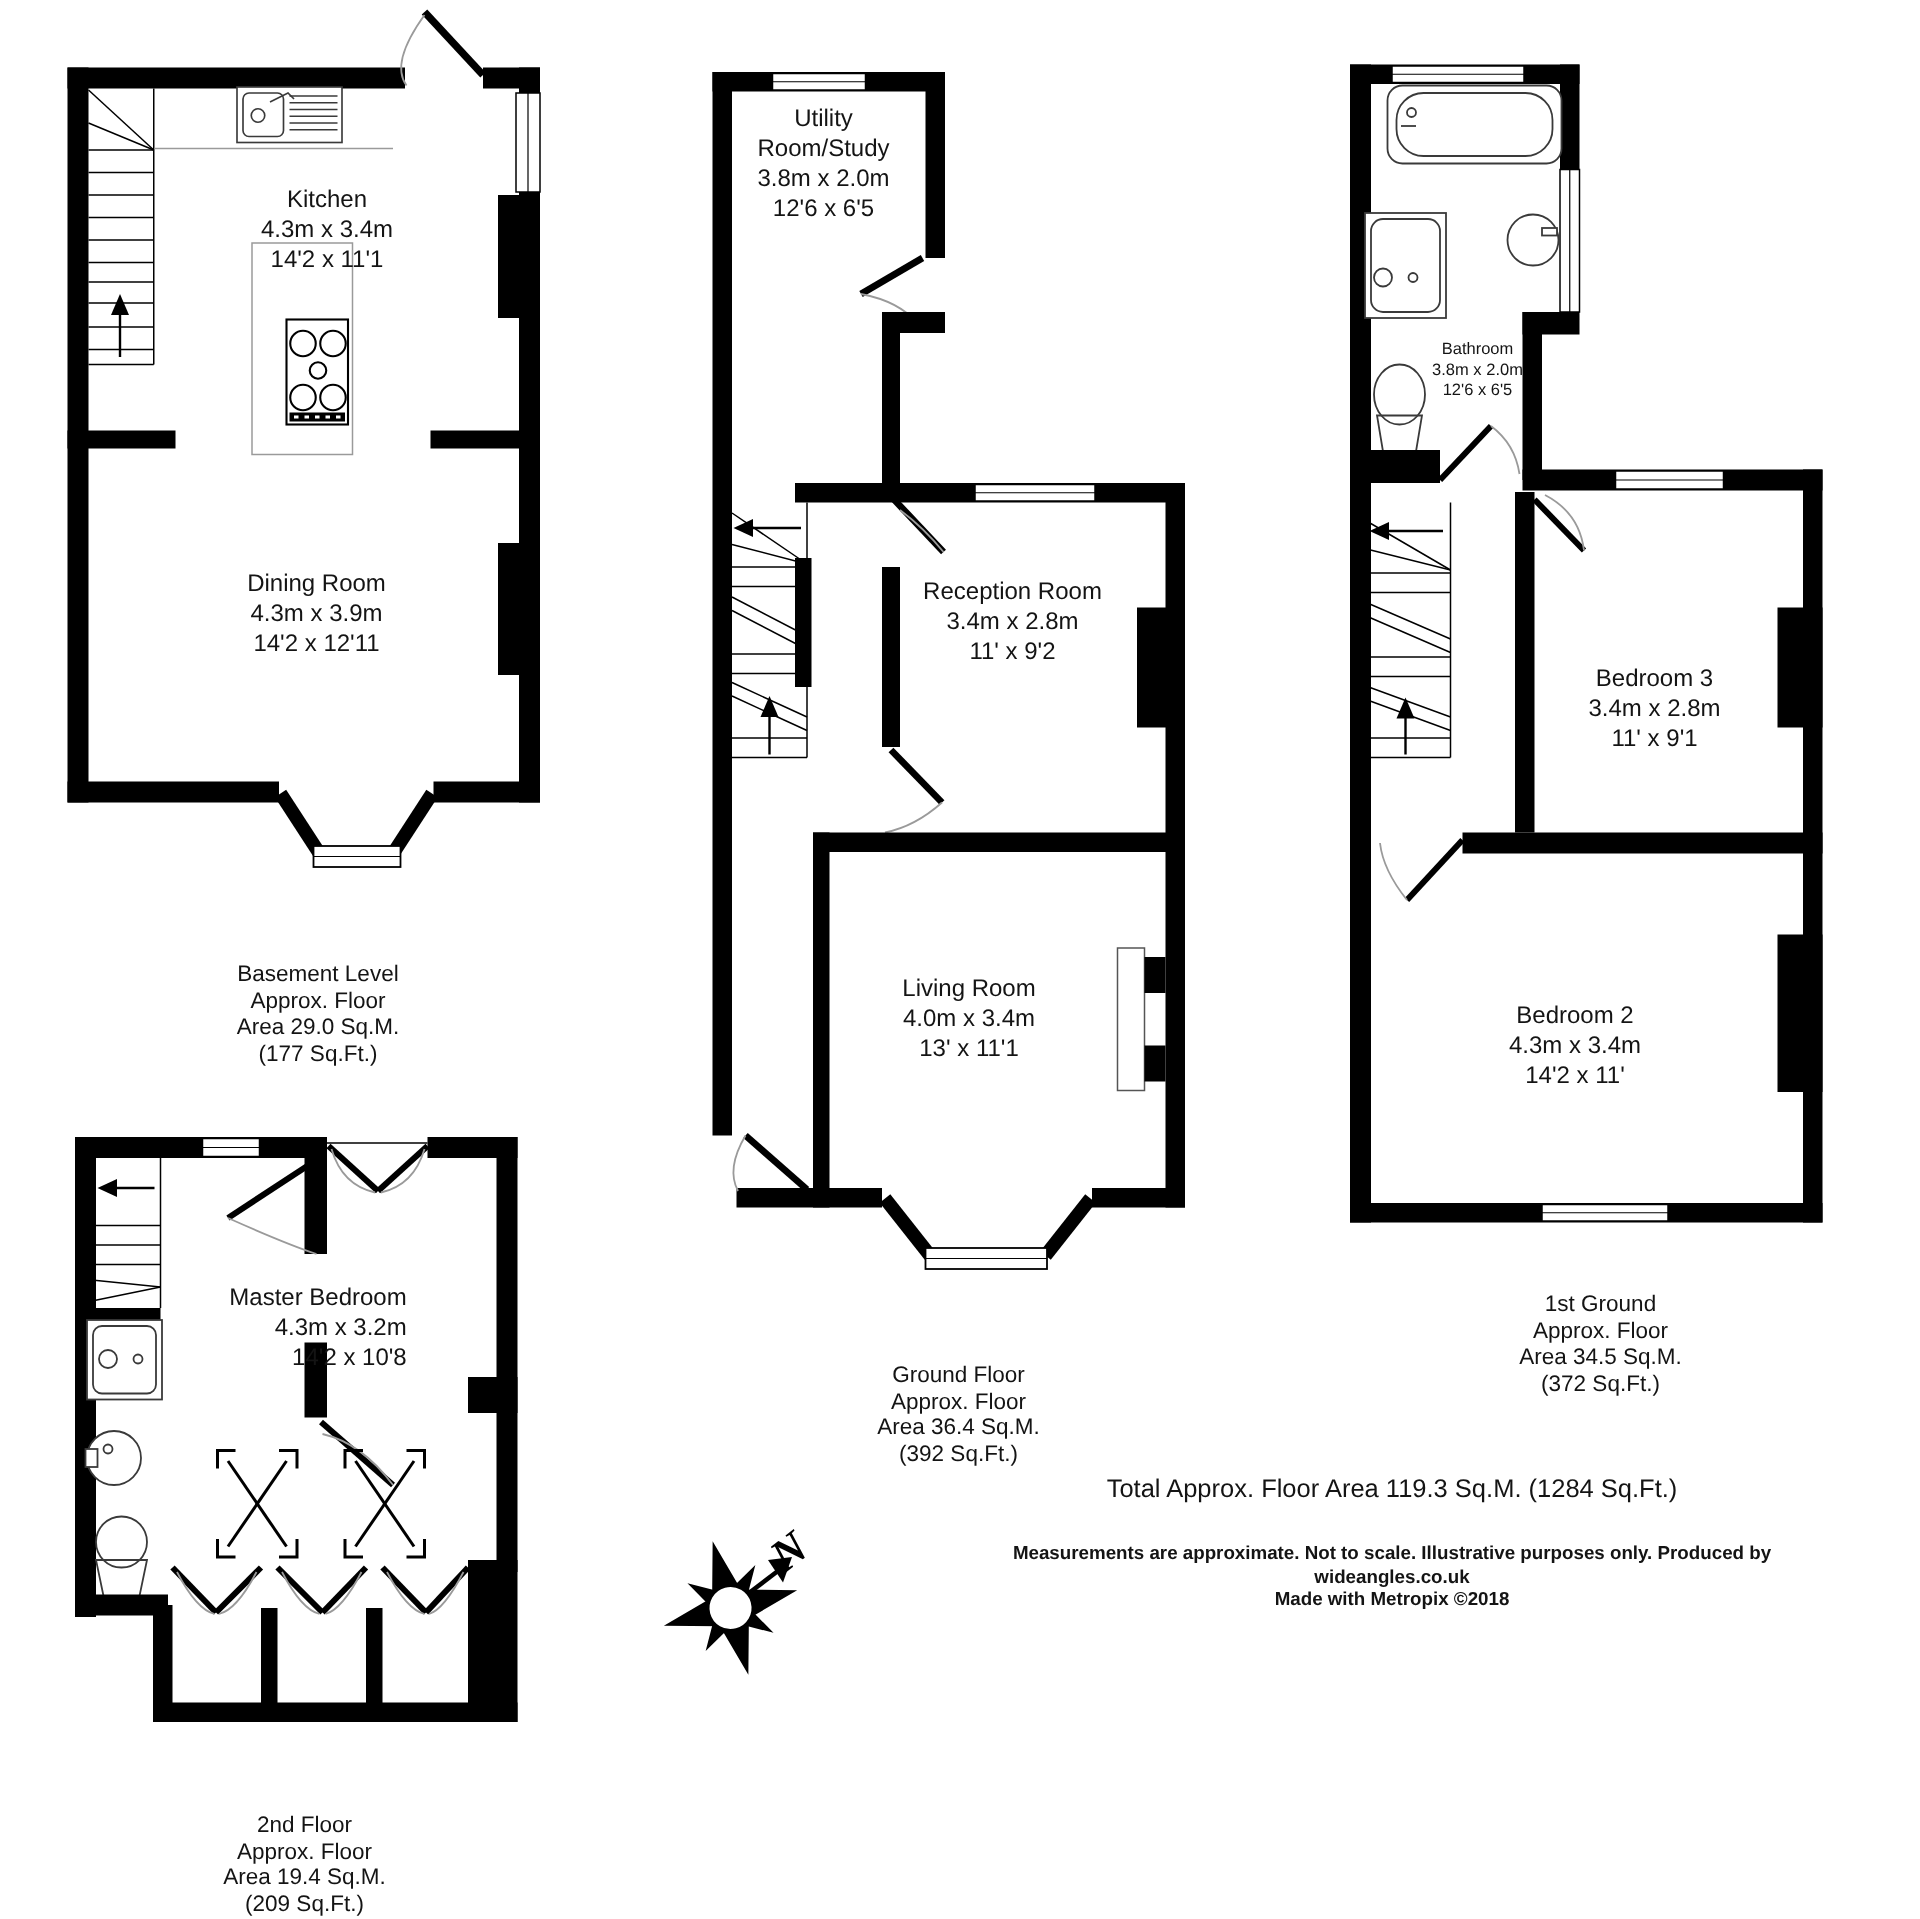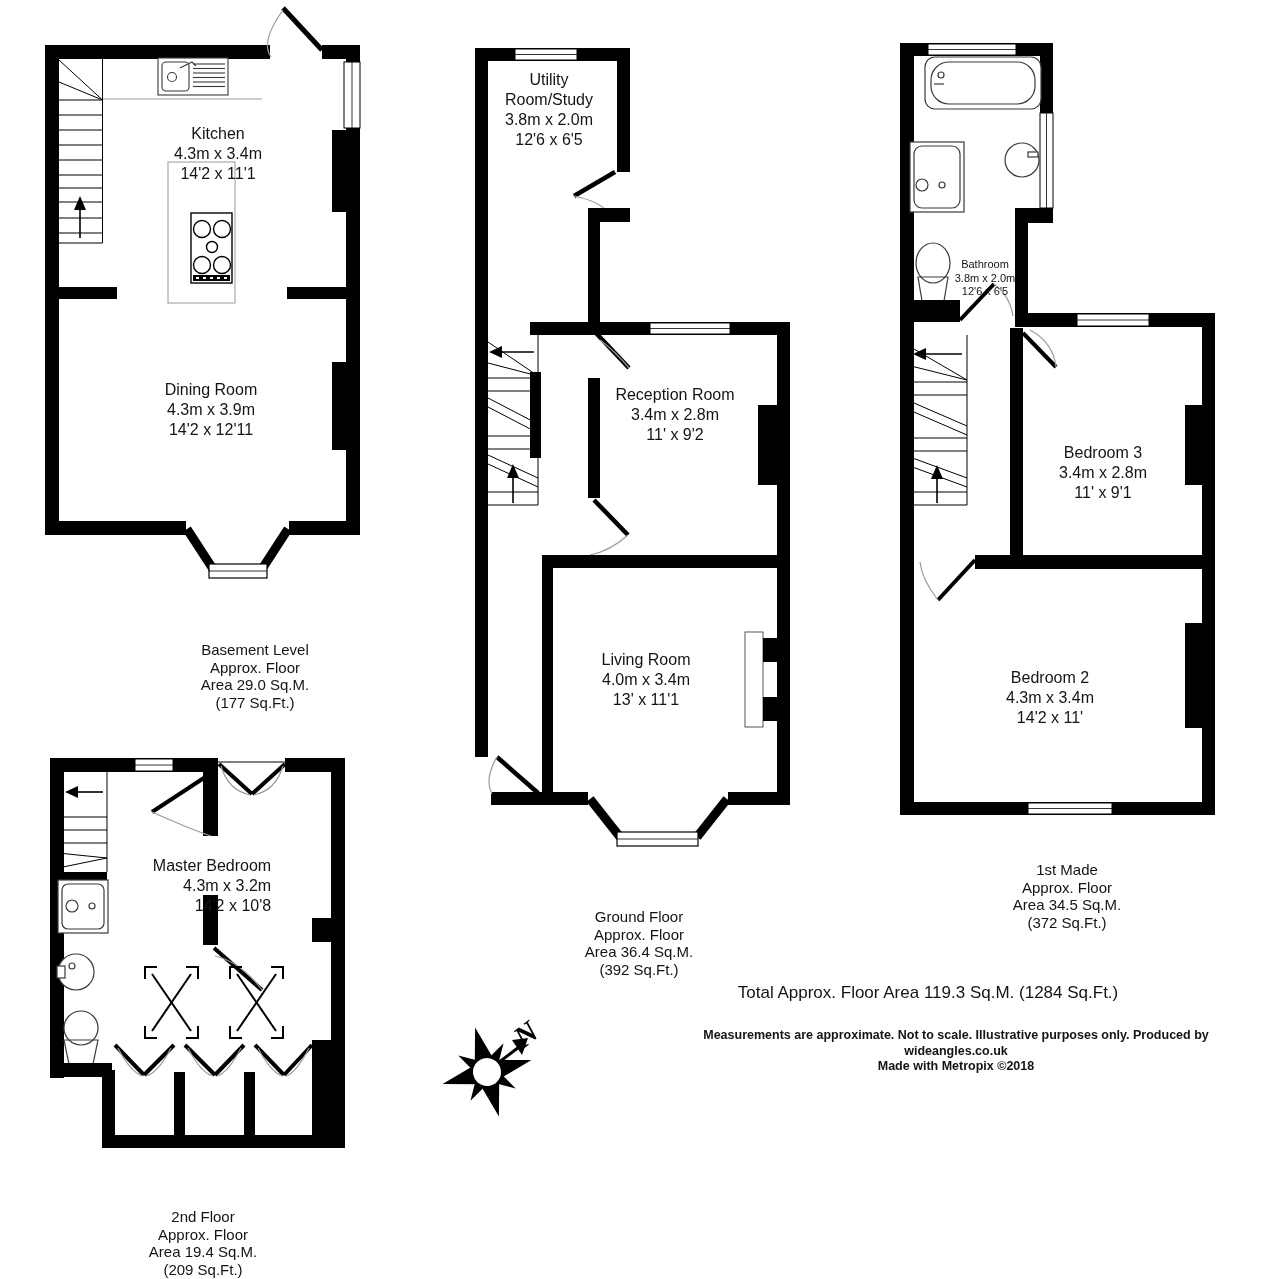--- a/index.html
+++ b/index.html
@@ -1,21 +1,21 @@
 <!DOCTYPE html>
 <html><head>
 <meta charset="utf-8">
 <style>
   html,body{margin:0;padding:0;background:#fff;}
   #canvas{position:relative;width:1280px;height:1279px;background:#fff;overflow:hidden;
           font-family:"Liberation Sans",sans-serif;color:#1d1d1d;}
   #plan-svg{position:absolute;left:0;top:0;}
   .lbl{position:absolute;transform:translateX(-50%);text-align:center;white-space:nowrap;}
   .room-lbl{font-size:16px;line-height:20px;color:#141414;}
-  .room-lbl-sm{font-size:11px;line-height:13.5px;color:#141414;margin-top:31px;}
+  .room-lbl-sm{font-size:11px;line-height:13.5px;color:#141414;}
   .floor-lbl{font-size:15px;line-height:17.5px;color:#141414;}
   .total-lbl{font-size:17px;color:#141414;}
   .disc-lbl{font-size:12.5px;font-weight:bold;line-height:15.5px;color:#141414;}
   svg line,svg path,svg polyline{fill:none;}
 </style>
 </head>
 <body>
 
 <div id="canvas">
 
@@ -392,45 +392,45 @@
     <div>Bedroom 2</div>
     <div>4.3m x 3.4m</div>
     <div>14'2 x 11'</div>
   </div>
   <div class="lbl room-lbl" style="left:212px;top:856px;text-align:right;">
     <div>Master Bedroom</div>
     <div>4.3m x 3.2m</div>
     <div>14'2 x 10'8</div>
   </div>
 
-  <div class="lbl floor-lbl" style="left:212px;top:641px;margin-left:43px;">
+  <div class="lbl floor-lbl" style="left:212px;top:641px;">
     <div>Basement Level</div>
     <div>Approx. Floor</div>
     <div>Area 29.0 Sq.M.</div>
     <div>(177 Sq.Ft.)</div>
   </div>
   <div class="lbl floor-lbl" style="left:639px;top:908px;">
     <div>Ground Floor</div>
     <div>Approx. Floor</div>
     <div>Area 36.4 Sq.M.</div>
     <div>(392 Sq.Ft.)</div>
   </div>
   <div class="lbl floor-lbl" style="left:1067px;top:861px;">
-    <div>1st Made</div>
+    <div>1st Ground</div>
     <div>Approx. Floor</div>
     <div>Area 34.5 Sq.M.</div>
     <div>(372 Sq.Ft.)</div>
   </div>
   <div class="lbl floor-lbl" style="left:203px;top:1208px;">
     <div>2nd Floor</div>
     <div>Approx. Floor</div>
     <div>Area 19.4 Sq.M.</div>
     <div>(209 Sq.Ft.)</div>
   </div>
 
   <div class="lbl total-lbl" style="left:928px;top:983px;text-align:right;">Total Approx. Floor Area 119.3 Sq.M. (1284 Sq.Ft.)</div>
-  <div class="lbl disc-lbl" style="left:928px;top:1028px;margin-left:28px;">
+  <div class="lbl disc-lbl" style="left:928px;top:1028px;">
     <div>Measurements are approximate.  Not to scale.  Illustrative purposes only.  Produced by</div>
     <div>wideangles.co.uk</div>
     <div>Made with Metropix ©2018</div>
   </div>
 
 </div>
 
 </body></html>

